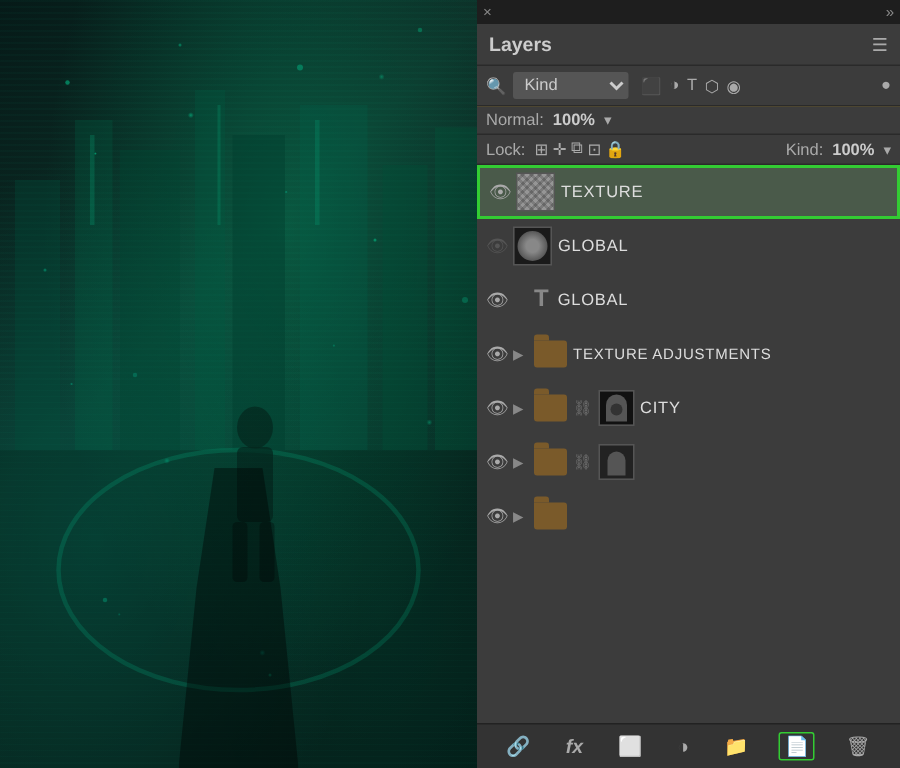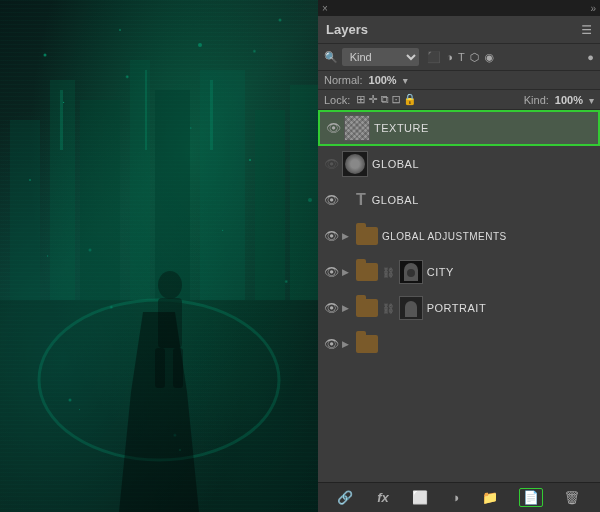--- a/index.html
+++ b/index.html
@@ -513,21 +513,21 @@
         <span class="layer-eye">👁</span>
         <span style="width:10px;display:inline-block;"></span>
         <span class="layer-type-icon" style="font-size:16px;font-weight:bold;color:#888;">T</span>
         <span class="layer-name">GLOBAL</span>
       </div>
 
       <div class="layer-item">
         <span class="layer-eye">👁</span>
         <span class="layer-expand">▶</span>
         <div class="layer-thumb-folder"></div>
-        <span class="layer-name" style="font-size:10px;">GLOBAL ADJUSTMENTS</span>
+        <span class="layer-name" style="font-size:10px;">TEXTURE ADJUSTMENTS</span>
       </div>
 
       <div class="layer-item">
         <span class="layer-eye">👁</span>
         <span class="layer-expand">▶</span>
         <div class="layer-thumb-folder"></div>
         <span class="chain-icon">⛓</span>
         <div class="layer-thumb" style="width:24px;height:24px;">
           <div style="width:100%;height:100%;background:#111;display:flex;align-items:center;justify-content:center;">
             <div style="width:14px;height:18px;background:#555;border-radius:7px 7px 0 0;position:relative;">
@@ -539,21 +539,20 @@
       </div>
 
       <div class="layer-item">
         <span class="layer-eye">👁</span>
         <span class="layer-expand">▶</span>
         <div class="layer-thumb-folder"></div>
         <span class="chain-icon">⛓</span>
         <div class="layer-thumb" style="width:24px;height:24px;">
           <div class="layer-thumb-portrait"></div>
         </div>
-        <span class="layer-name">PORTRAIT</span>
       </div>
 
       <div class="layer-item">
         <span class="layer-eye">👁</span>
         <span class="layer-expand">▶</span>
         <div class="layer-thumb-folder"></div>
       </div>
 
     </div>
 

